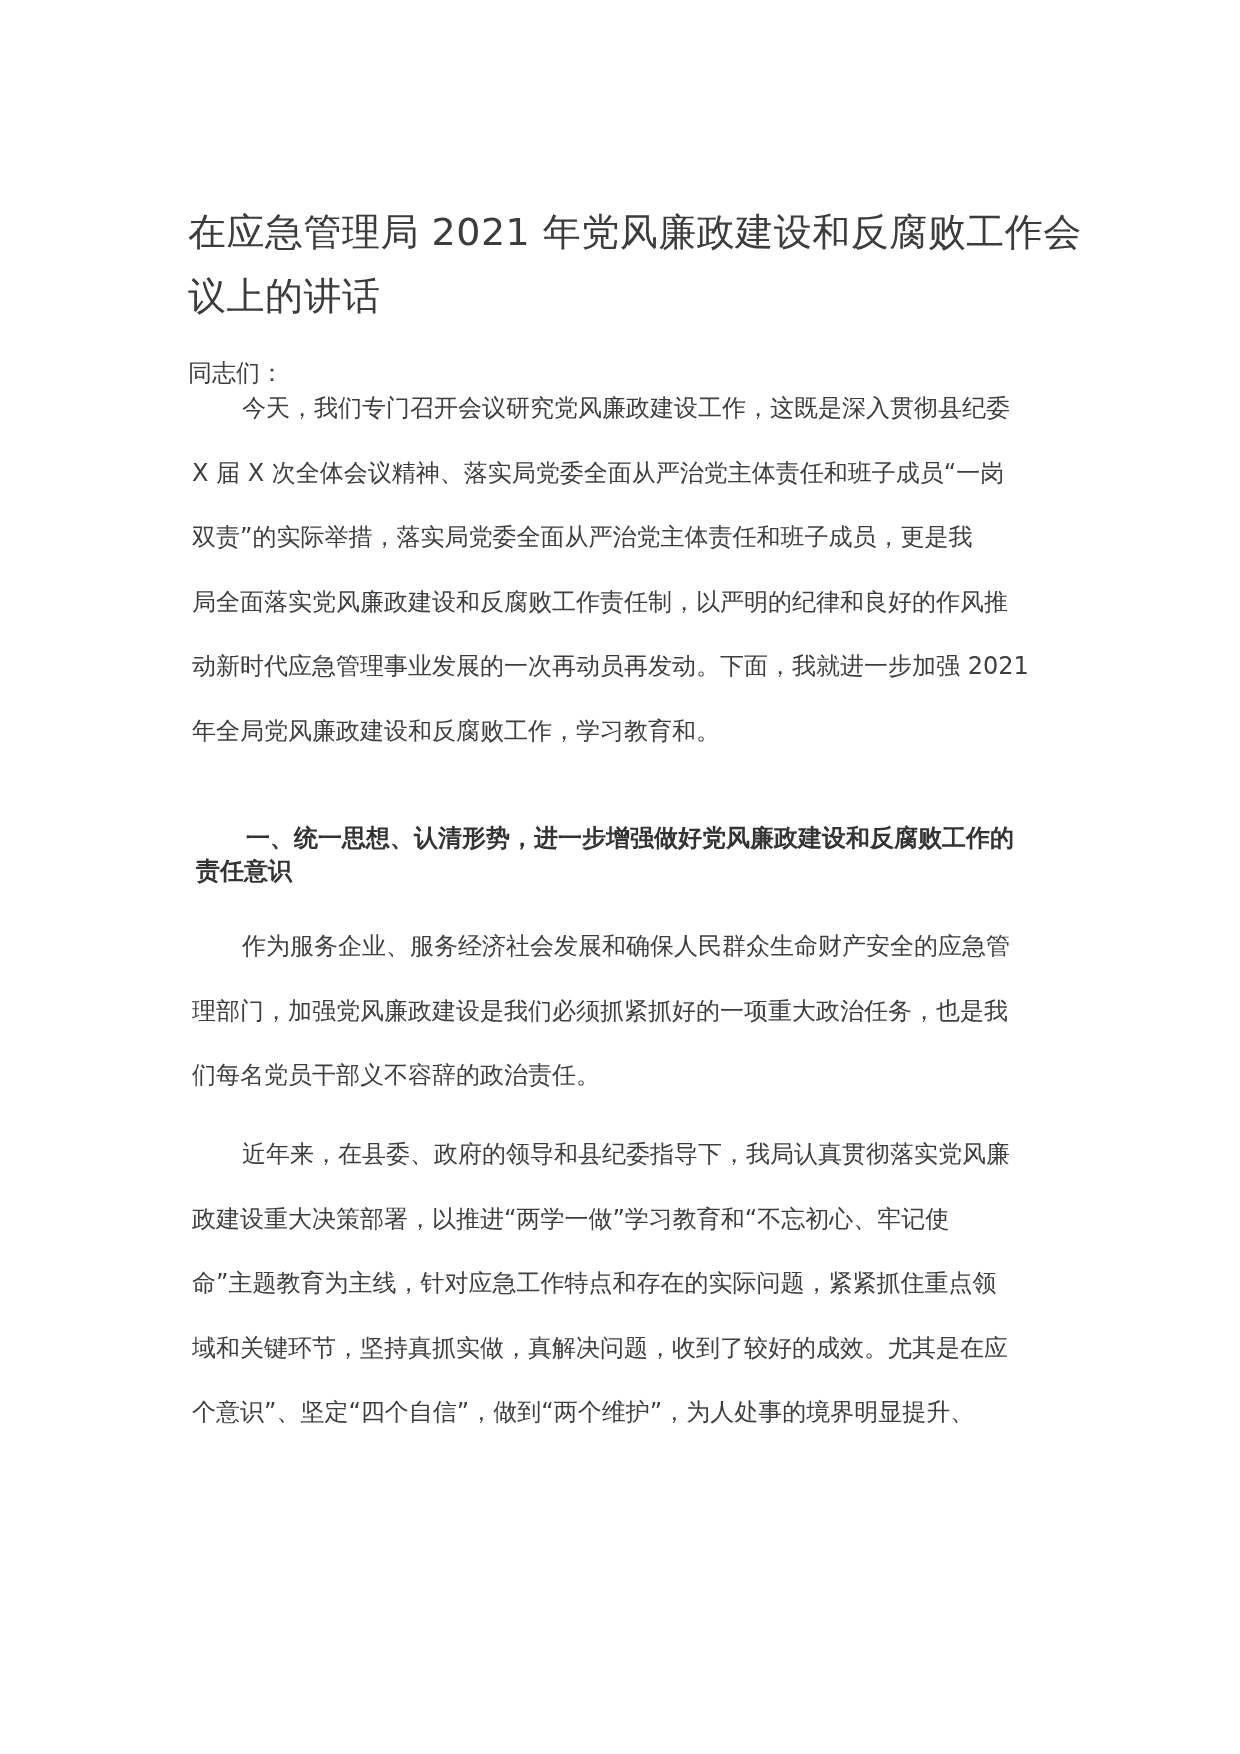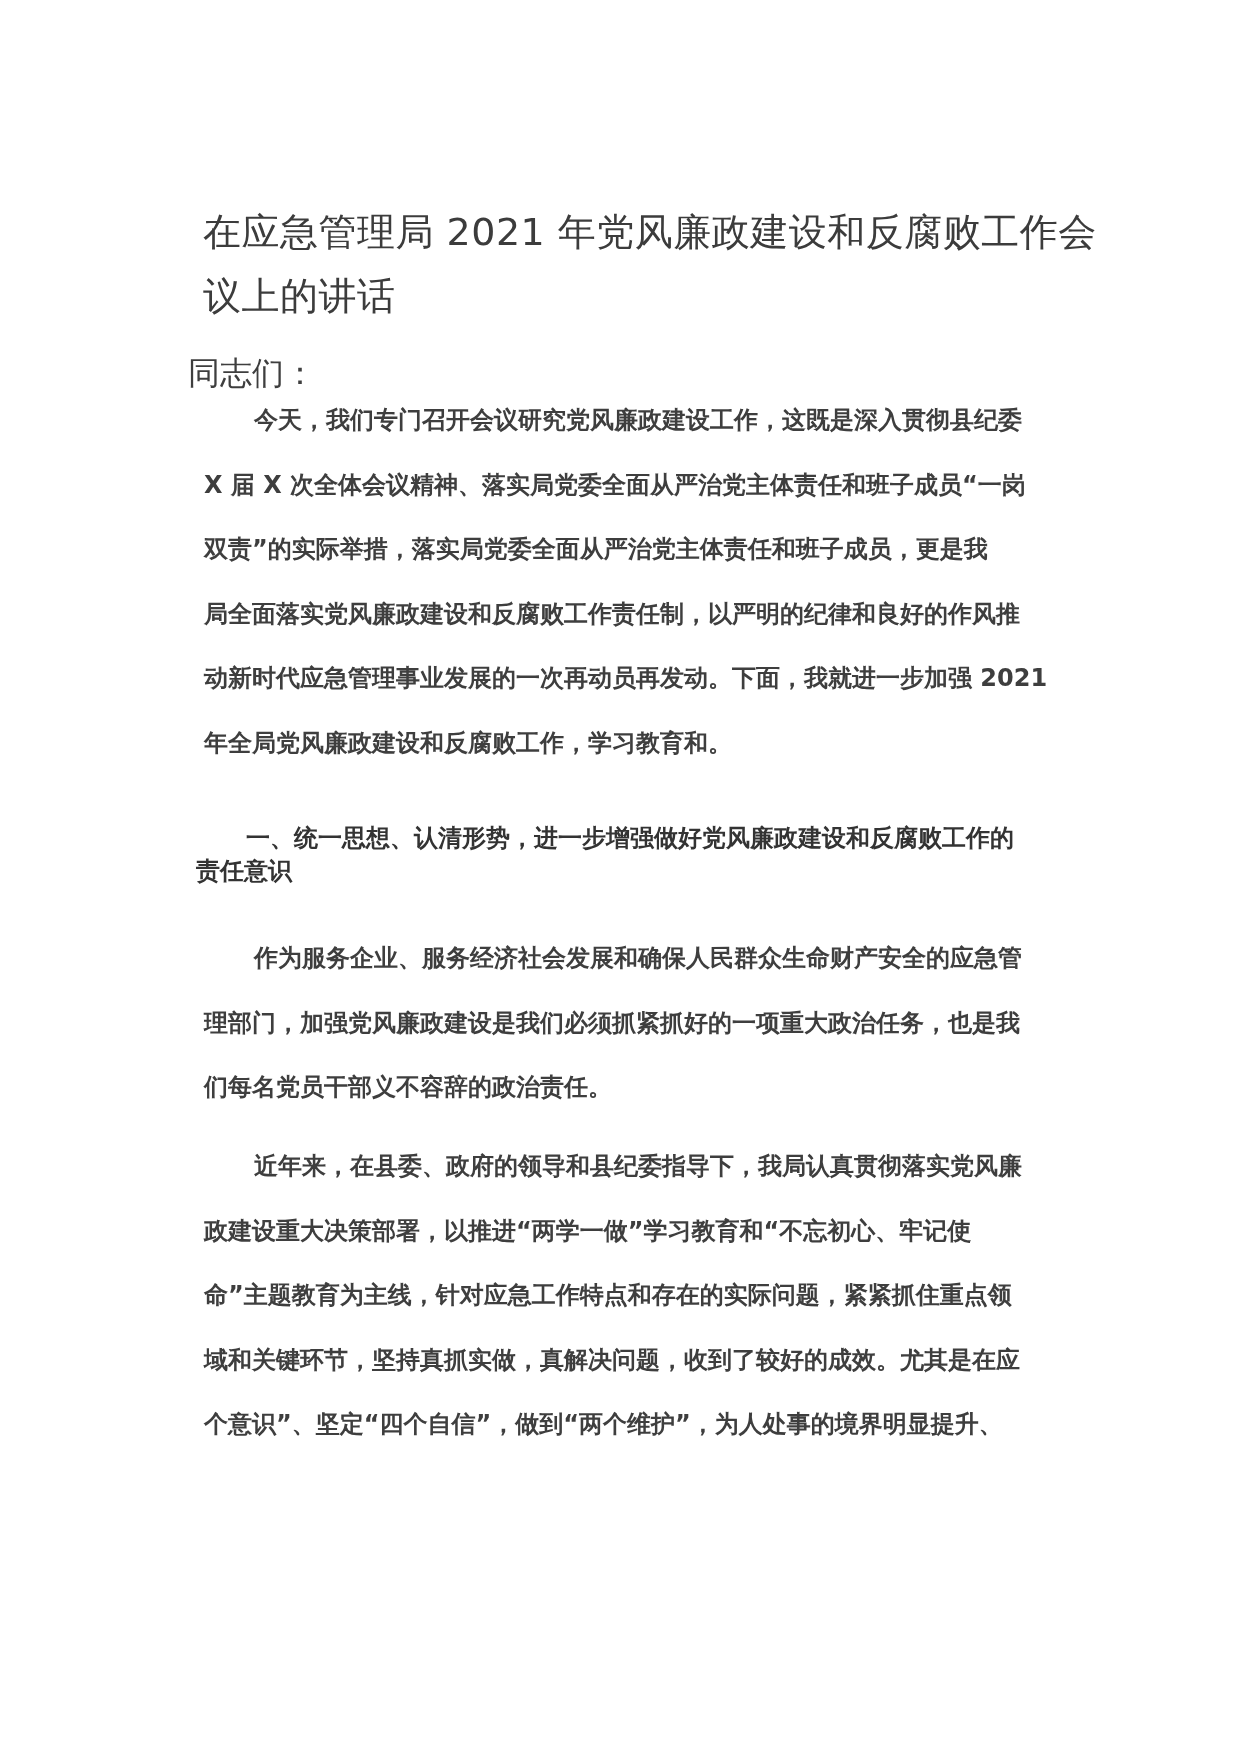--- a/index.html
+++ b/index.html
@@ -17,48 +17,47 @@
   }
   .page {
     position: absolute;
     left: 188px;
     top: 0;
     width: 870px;
   }
   .title {
     position: absolute;
     top: 200px;
-    left: 15px;
+    left: 0;
     width: 880px;
     font-size: 38px;
     line-height: 64px;
     color: #3c3c3c;
     font-weight: normal;
     margin: 0;
     letter-spacing: 0.5px;
   }
   .salutation {
     position: absolute;
     top: 355px;
     left: 0;
-    font-size: 32px;
+    font-size: 24px;
     line-height: 36px;
     color: #3e3e3e;
   }
   .para {
     position: absolute;
     left: 0;
     width: 870px;
     font-size: 24px;
     line-height: 64.5px;
     color: #3e3e3e;
     text-align: justify;
     text-indent: 48px;
-    margin: 16px;
-    font-weight: bold;
+    margin: 4px;
   }
   .line {
     display: block;
     white-space: nowrap;
     text-indent: 0;
     height: 64.5px;
   }
   .line.first { padding-left: 50px; }
   .heading {
     position: absolute;

